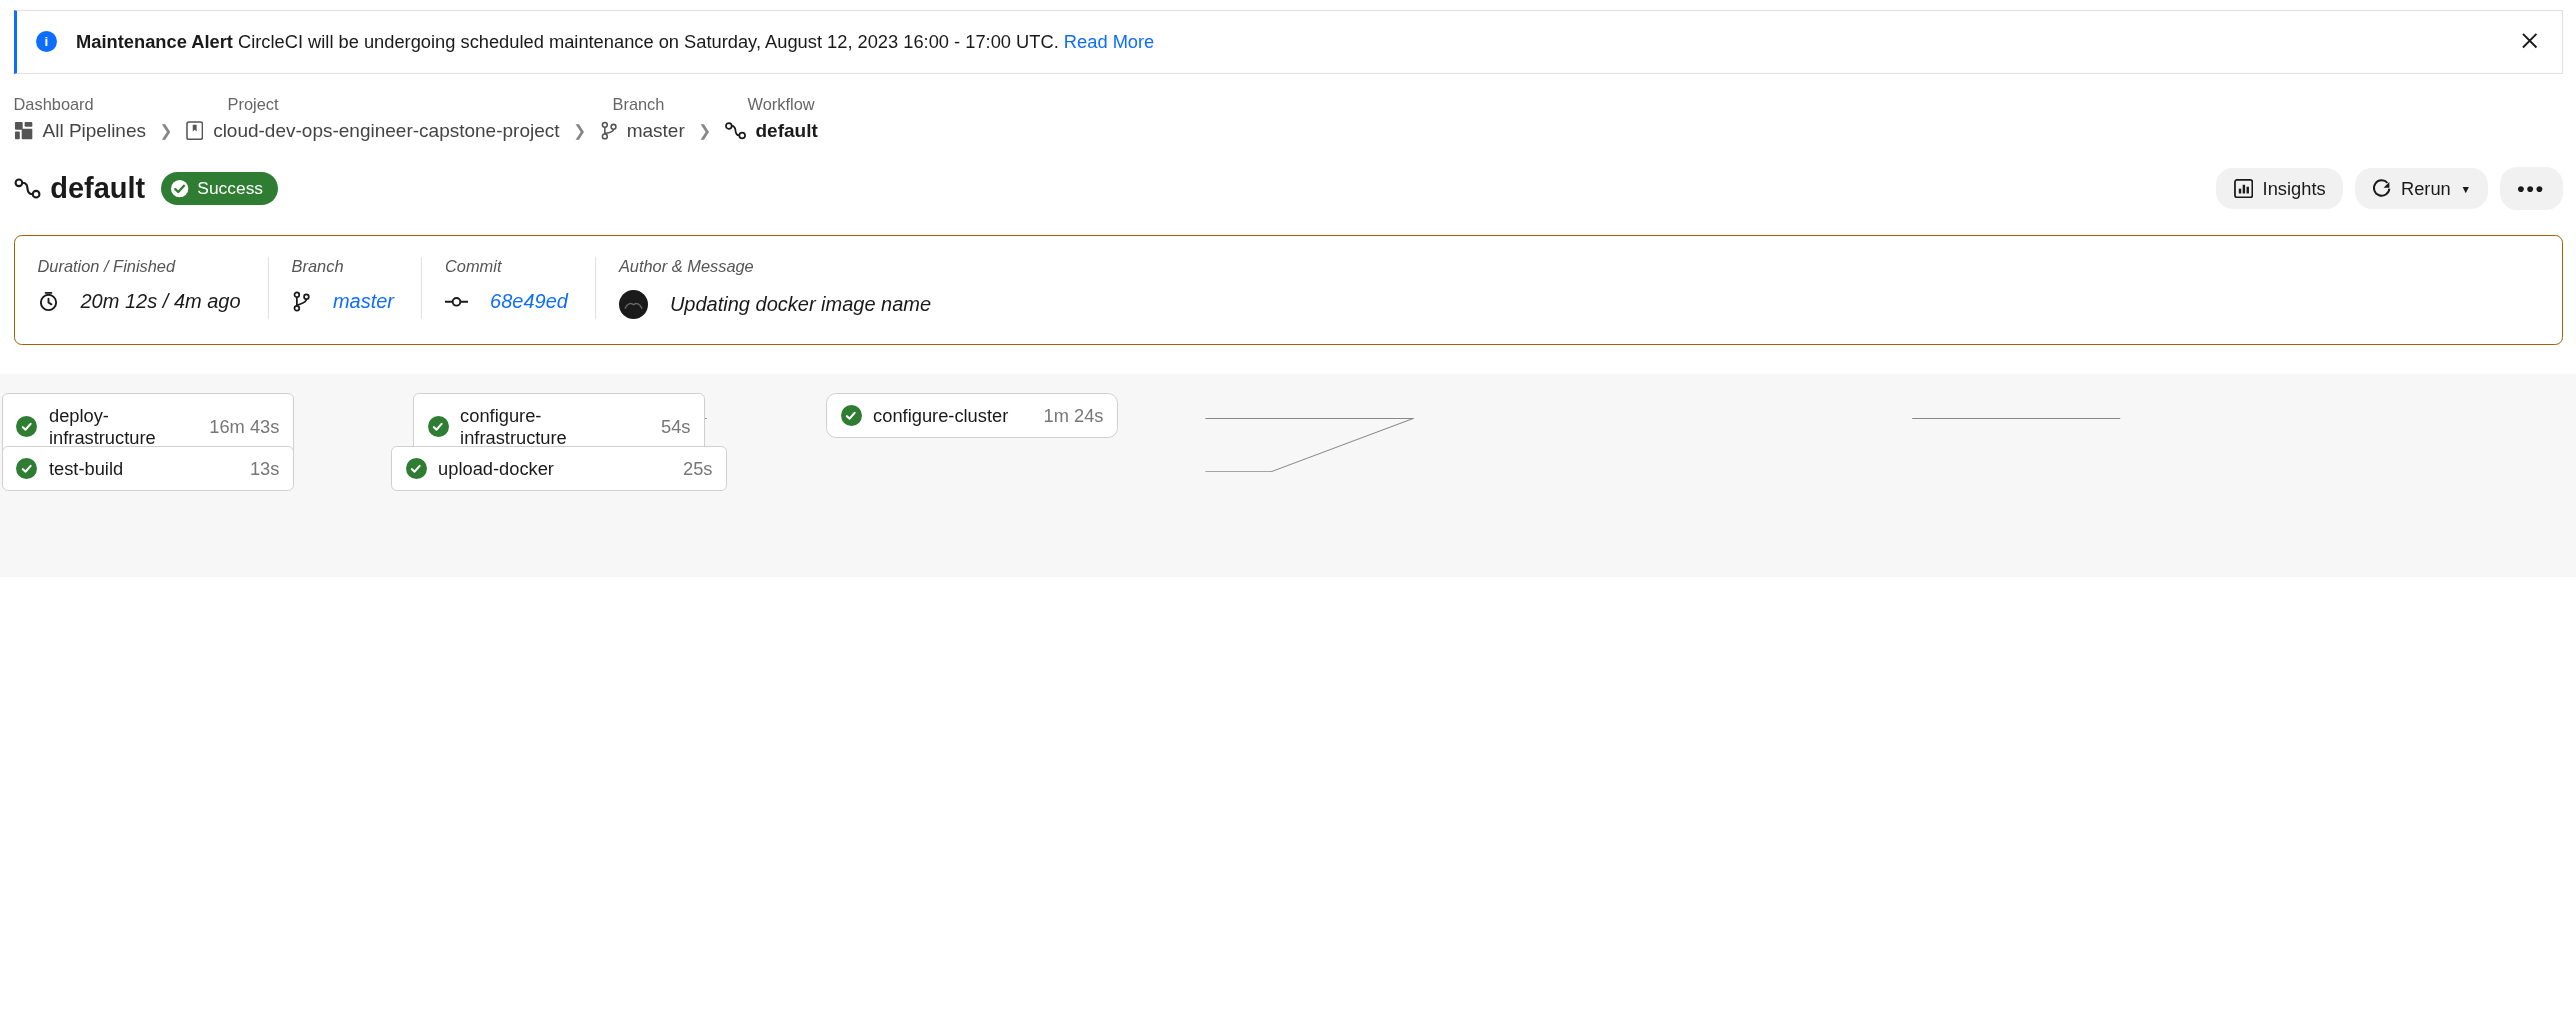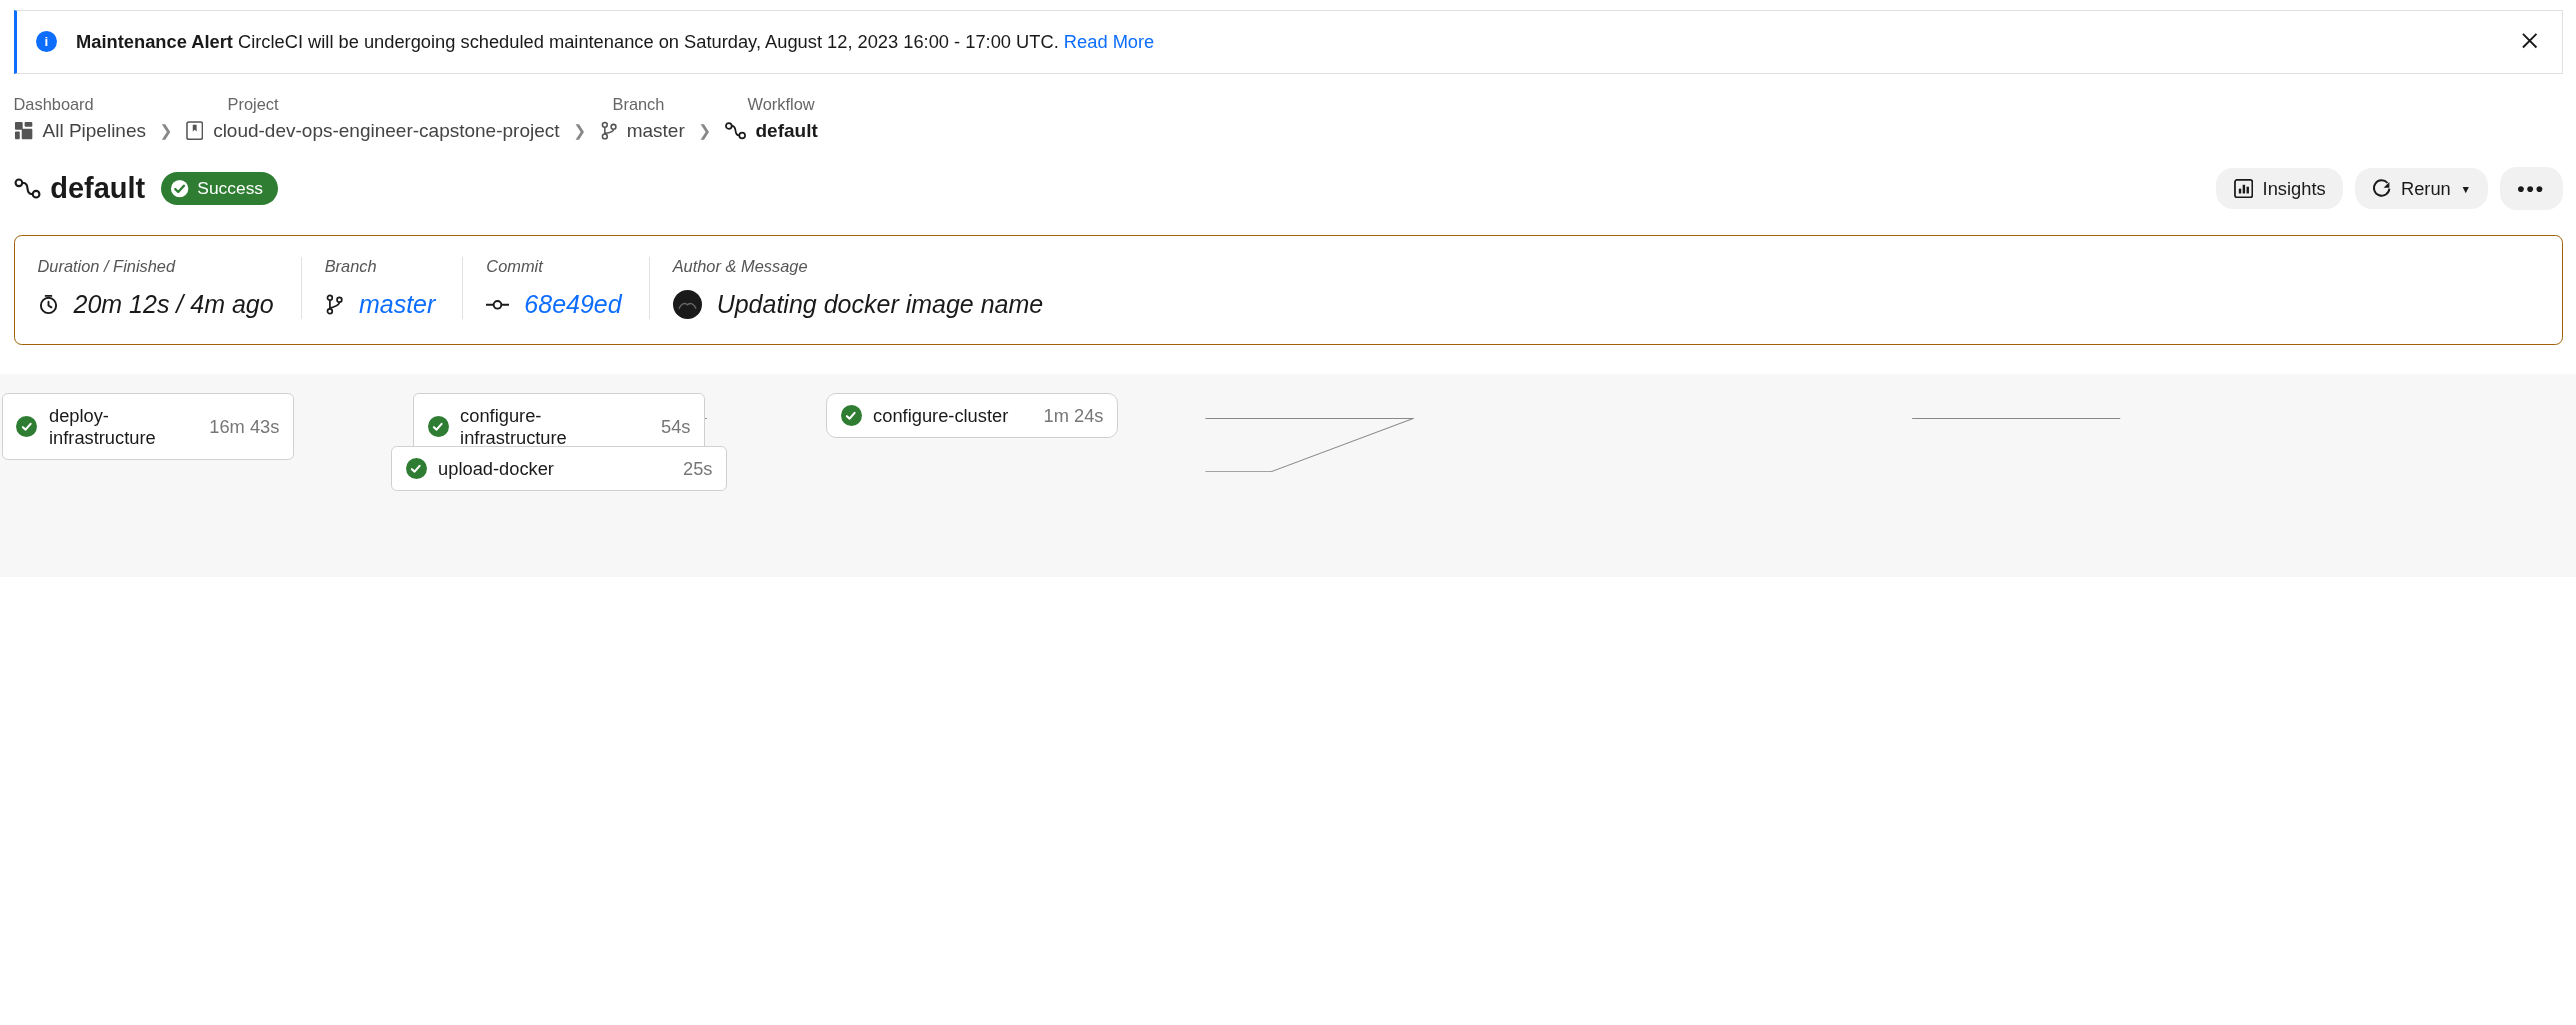--- a/index.html
+++ b/index.html
@@ -80,21 +80,21 @@
     border: 1px solid #a16207;
     border-radius: 7.7px;
     margin: 0 13.5px 29px 13.5px;
     padding: 21px 23px 25px 23px;
     display: flex;
     font-style: italic;
   }
   .summary .col { padding-right: 27px; margin-right: 23px; }
   .summary .col.divided { border-right: 1px solid #e0e0e0; }
   .summary .col-label { color: #555; font-size: 16.4px; margin-bottom: 13.5px; }
-  .summary .col-value { display: flex; align-items: center; gap: 15px; font-size: 25px; font-weight: 500; }
+  .summary .col-value { display: flex; align-items: center; gap: 22px; font-size: 20px; font-weight: 500; }
   .summary .col-value .link { color: #0d6efd; }
   .summary .avatar {
     width: 29px; height: 29px; border-radius: 50%;
     background: #1a1a1a; display: inline-flex; align-items: center; justify-content: center;
     color: #888; font-size: 13.5px;
   }
 
   
   .graph {
     background: #f7f7f7;
@@ -317,20 +317,29 @@
 
   <div class="job-card" style="left:1.9px; top:19.3px; width:292px;">
     <span class="check">
         <svg width="13.5" height="13.5" viewBox="0 0 14 14">
           <path d="M3 7.5 L5.8 10 L11 4" stroke="#fff" stroke-width="2.2" fill="none" stroke-linecap="round" stroke-linejoin="round"></path>
         </svg>
       </span>
     <span class="name">deploy-infrastructure</span>
     <span class="dur">16m 43s</span>
   </div>
+  <div class="job-card" style="left:1.9px; top:72px; width:292px;">
+    <span class="check">
+        <svg width="13.5" height="13.5" viewBox="0 0 14 14">
+          <path d="M3 7.5 L5.8 10 L11 4" stroke="#fff" stroke-width="2.2" fill="none" stroke-linecap="round" stroke-linejoin="round"></path>
+        </svg>
+      </span>
+    <span class="name">test-build</span>
+    <span class="dur">13s</span>
+  </div>
 
   <div class="job-card" style="left:413px; top:19.3px; width:292px;">
     <span class="check">
         <svg width="13.5" height="13.5" viewBox="0 0 14 14">
           <path d="M3 7.5 L5.8 10 L11 4" stroke="#fff" stroke-width="2.2" fill="none" stroke-linecap="round" stroke-linejoin="round"></path>
         </svg>
       </span>
     <span class="name">configure-infrastructure</span>
     <span class="dur">54s</span>
   </div>

